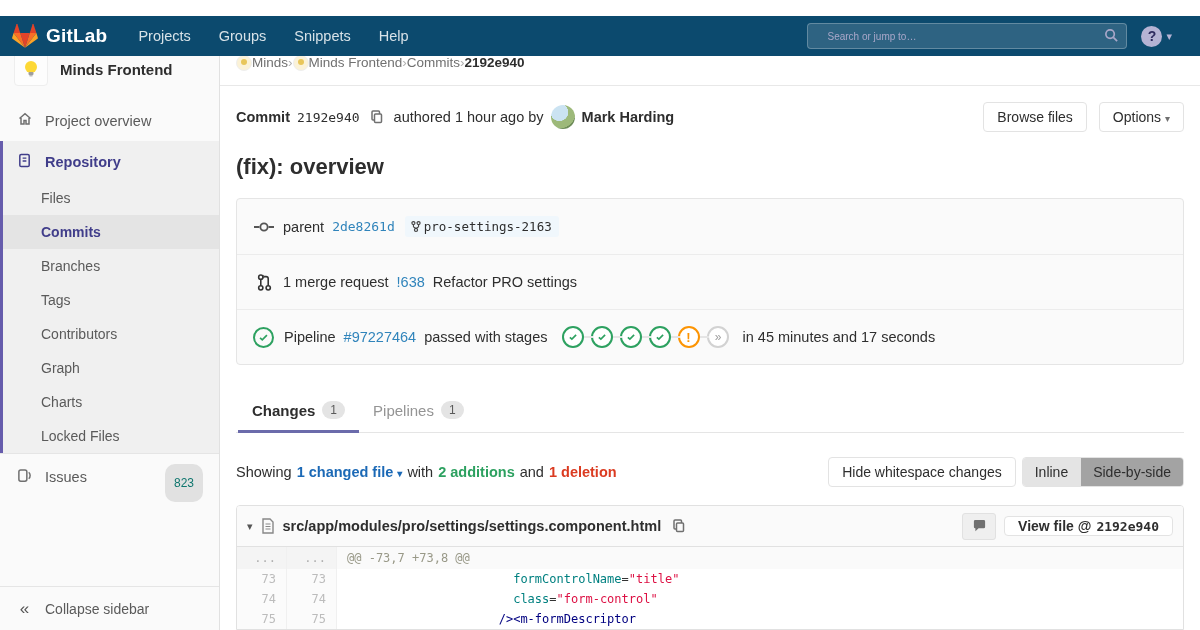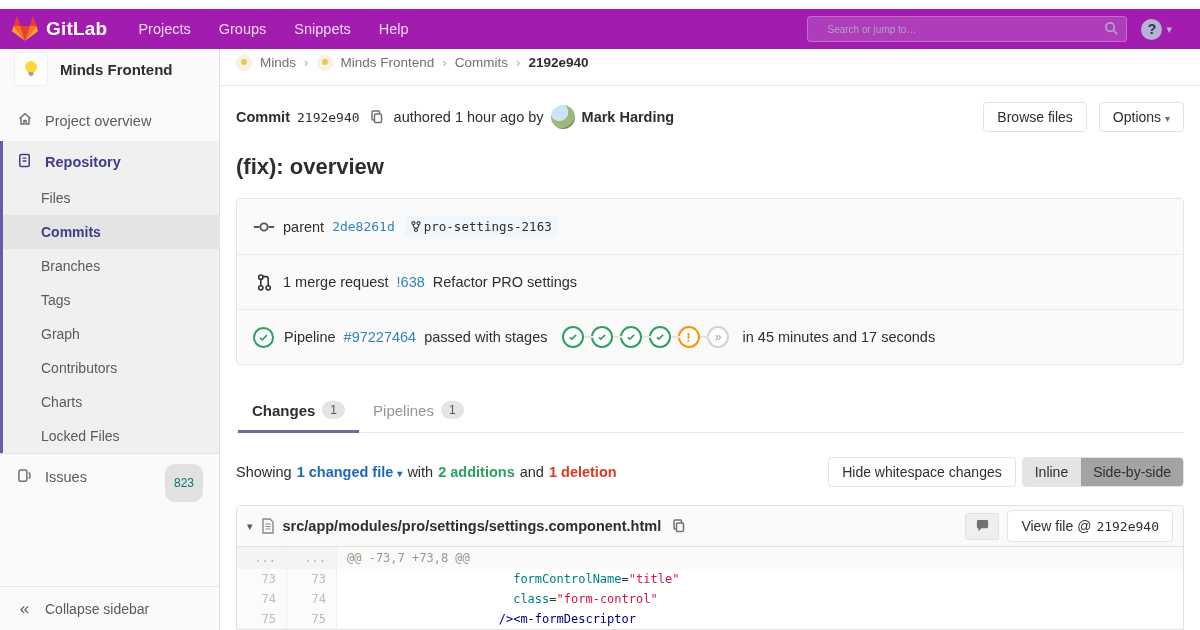--- a/index.html
+++ b/index.html
@@ -1,21 +1,21 @@
 <!DOCTYPE html>
 <html><head>
 <meta charset="utf-8">
 <style>
   * { margin:0; padding:0; box-sizing:border-box; }
   html,body { width:1200px; height:630px; overflow:hidden; background:#fff;
     font-family:"Liberation Sans", sans-serif; font-size:14px; color:#2e2e2e; }
 
   
-  .navbar { position:absolute; top:9px; left:0; width:1200px; height:40px;
-    background:#a21caf; display:flex; align-items:center; padding:0 12px; z-index:30; }
+  .navbar { position:absolute; top:16px; left:0; width:1200px; height:40px;
+    background:#0c4a6e; display:flex; align-items:center; padding:0 12px; z-index:30; }
   .brand { display:flex; align-items:center; gap:8px; margin-right:20px; }
   .brand svg { width:26px; height:26px; }
   .brand-name { color:#fff; font-size:19px; font-weight:bold; letter-spacing:.2px; }
   .nav-links { display:flex; list-style:none; gap:6px; }
   .nav-links li { color:#cfcdе8; color:rgba(255,255,255,.84); padding:6px 11px;
     border-radius:4px; cursor:pointer; font-size:14.5px; }
   .nav-spacer { flex:1; }
   .nav-search { position:relative; width:320px; height:26px; margin-right:14px; }
   .nav-search input { width:100%; height:100%; background:rgba(255,255,255,.14);
     border:1px solid rgba(255,255,255,.25); border-radius:4px; padding:0 30px 0 19px;
@@ -48,21 +48,21 @@
   .count-badge { position:absolute; right:16px; top:10px; background:#e1e1e1; color:#0f766e;
     font-size:12px; border-radius:10px; padding:12px 9px; }
   .collapse-row { position:absolute; bottom:0; left:0; width:100%;
     border-top:1px solid #e5e5e5; display:flex; align-items:center; gap:12px;
     padding:13px 16px; color:#5a5a5a; cursor:pointer; background:#fafafa; }
   .collapse-glyph { font-size:17px; color:#555; line-height:1; }
   .sicon { width:17px; text-align:center; flex:none; }
 
   
   .main { position:absolute; top:40px; left:220px; width:980px; bottom:0; background:#fff; }
-  .breadcrumbs { height:46px; display:flex; align-items:center; gap:8px;
+  .breadcrumbs { height:46px; display:flex; align-items:center; 
     padding:0 16px; border-bottom:1px solid #e8e8e8; color:#707070; font-size:13.5px; }
   .bc-av { width:16px; height:16px; border-radius:50%; background:#fbf2d7;
     border:1px solid #eee; display:inline-block; position:relative; flex:none; }
   .bc-av::after { content:""; position:absolute; left:4px; top:3px; width:6px; height:6px;
     border-radius:50%; background:#e8c65a; }
   .bc-sep { color:#b0b0b0; }
   .bc-link { cursor:pointer; }
   .bc-current { color:#2e2e2e; font-weight:bold; }
 
   .content { padding:0 16px; }
@@ -120,21 +120,21 @@
   .btn-group .seg + .seg { border-left:1px solid #e3e3e3; }
 
   .diff-box { margin-top:18px; border:1px solid #e1e1e1; border-radius:4px 4px 0 0; overflow:hidden; }
   .file-head { height:41px; background:#fafafa; border-bottom:1px solid #e1e1e1;
     display:flex; align-items:center; gap:8px; padding:0 10px; }
   .caret { color:#555; font-size:11px; cursor:pointer; }
   .file-path { font-weight:bold; font-size:14.5px; }
   .file-actions { margin-left:auto; display:flex; gap:8px; align-items:center; }
   .comment-btn { width:34px; height:27px; background:#efefef; border:1px solid #e1e1e1;
     border-radius:3px; display:flex; align-items:center; justify-content:center; cursor:pointer; }
-  .viewfile-btn { height:32px; display:flex; align-items:center; gap:5px; }
+  .viewfile-btn { height:20px; display:flex; align-items:center; gap:5px;font-weight:bold; }
 
   .diff-table { font-family:"DejaVu Sans Mono", monospace; font-size:12px; }
   .drow { display:flex; height:20px; line-height:20px; }
   .gut { width:50px; flex:none; color:#bcbcbc; text-align:right; padding-right:10px;
     background:#fbfbfb; border-right:1px solid #f0f0f0; cursor:pointer; }
   .dcode { flex:1; white-space:pre; padding-left:10px; color:#333; overflow:hidden; }
   .drow.hunk { height:22px; line-height:22px; background:#fafafa; }
   .drow.hunk .gut { background:#f4f4f4; color:#b0b0b0; }
   .drow.hunk .dcode { color:#999988; }
   .tok-attr { color:#008080; } .tok-str { color:#d14; } .tok-tag { color:#000080; }
@@ -206,22 +206,22 @@
             <path d="M6 5.5h4M6 8.5h4" stroke="#403d8a" stroke-width="1.4"></path>
           </svg>
       </span>
       <span>Repository</span>
     </div>
     <ul class="repo-sub">
       <li>Files</li>
       <li class="active">Commits</li>
       <li>Branches</li>
       <li>Tags</li>
+      <li>Contributors</li>
       <li>Graph</li>
-      <li>Contributors</li>
       <li>Charts</li>
       <li>Locked Files</li>
     </ul>
   </div>
   <div class="side-item issues-row">
     <span class="sicon">
       <svg width="15" height="15" viewBox="0 0 16 16">
           <rect x="2" y="2" width="8.5" height="12" rx="2" fill="none" stroke="#707070" stroke-width="1.6"></rect>
           <path d="M12.5 4.5c1 .8 1.5 2 1.5 3.5s-.5 2.7-1.5 3.5" fill="none" stroke="#707070" stroke-width="1.6"></path>
         </svg>

